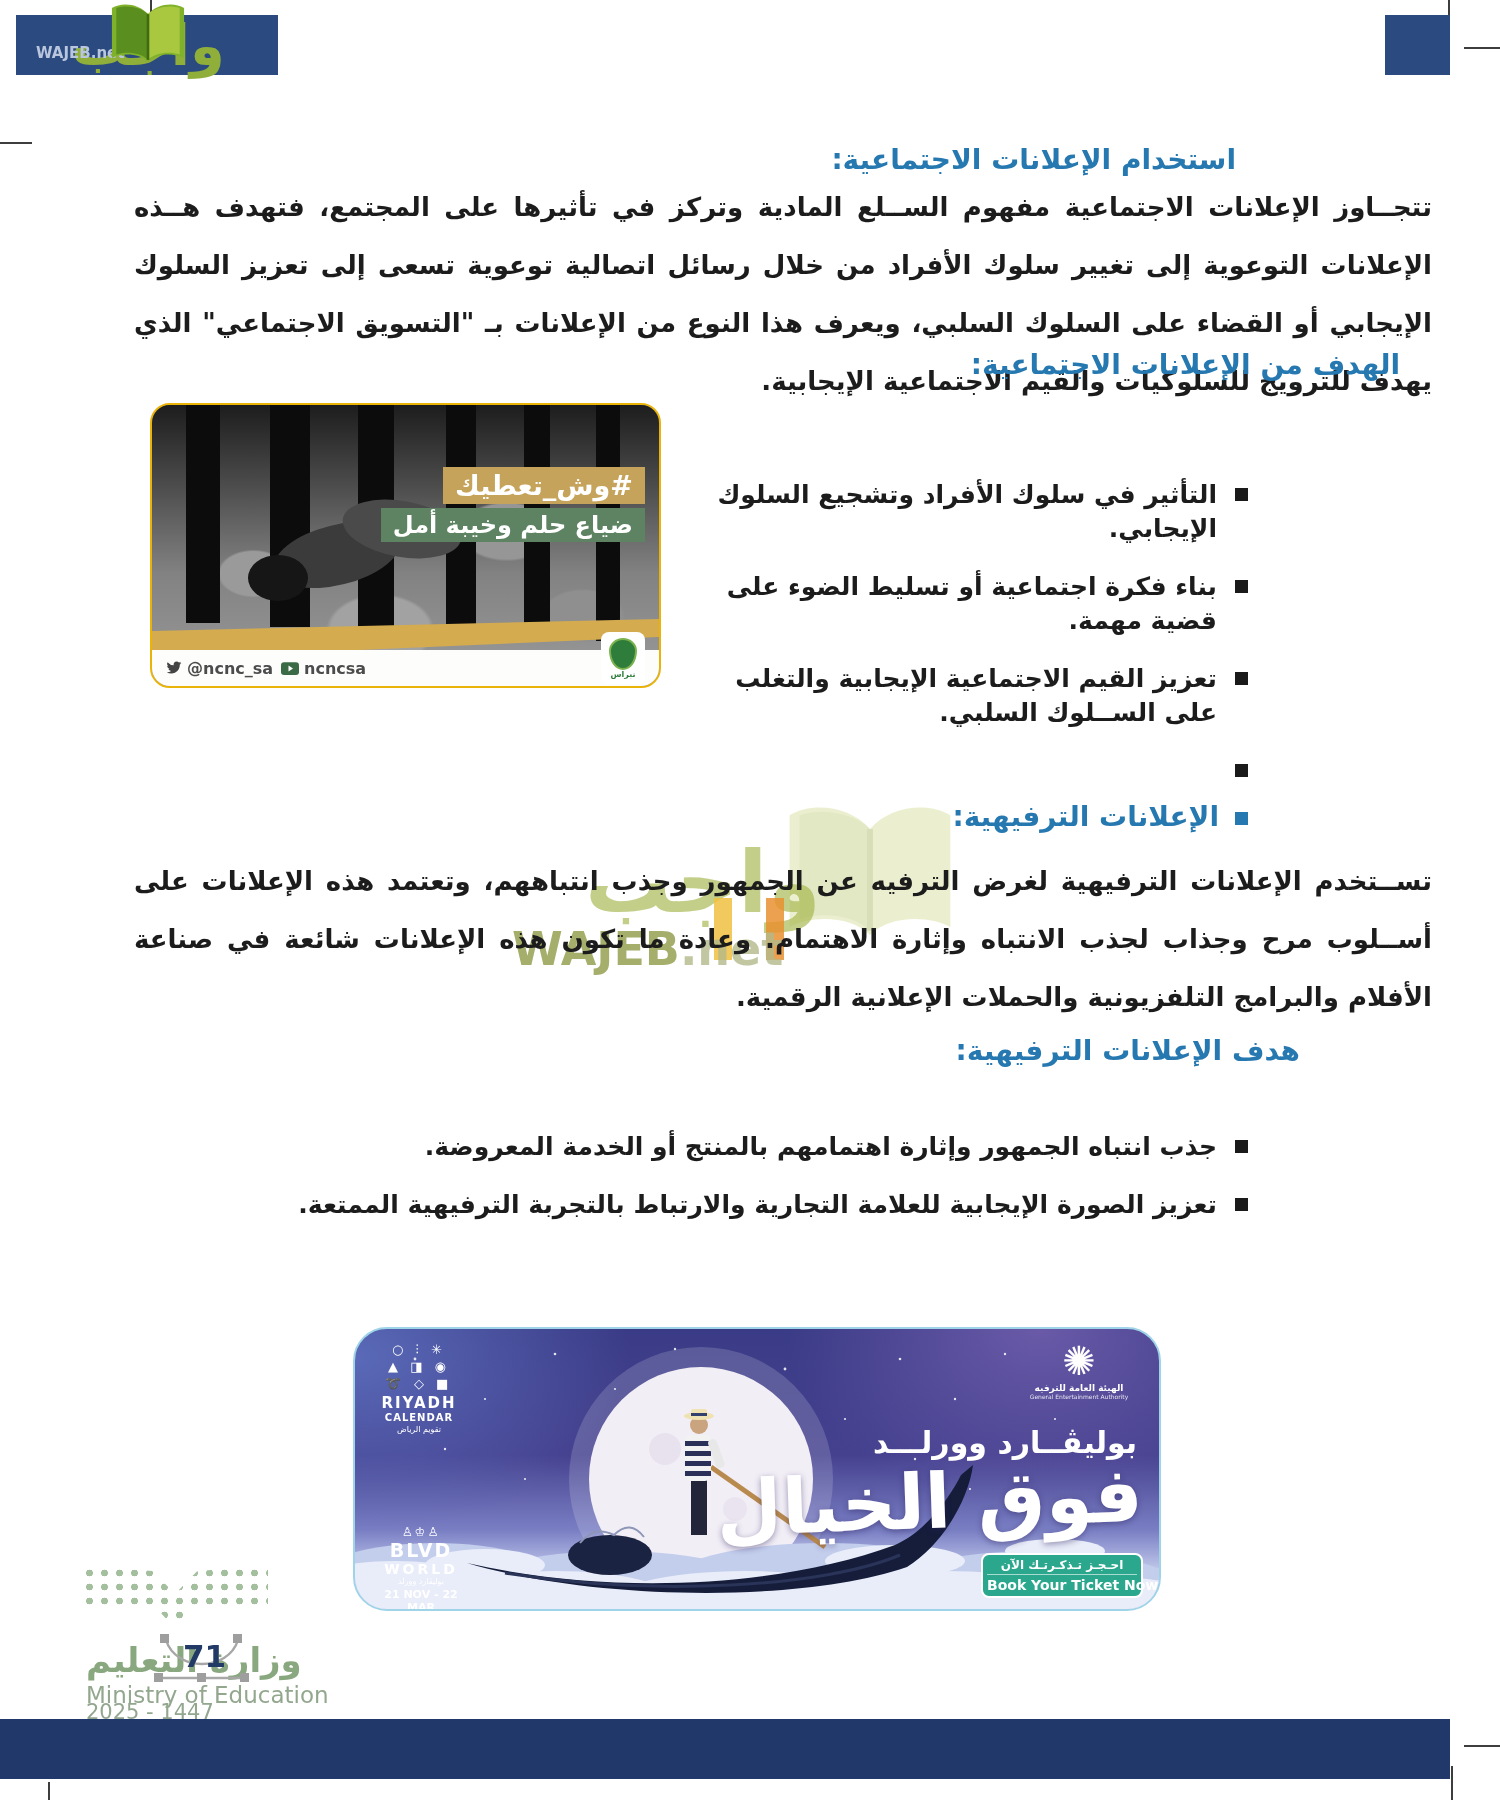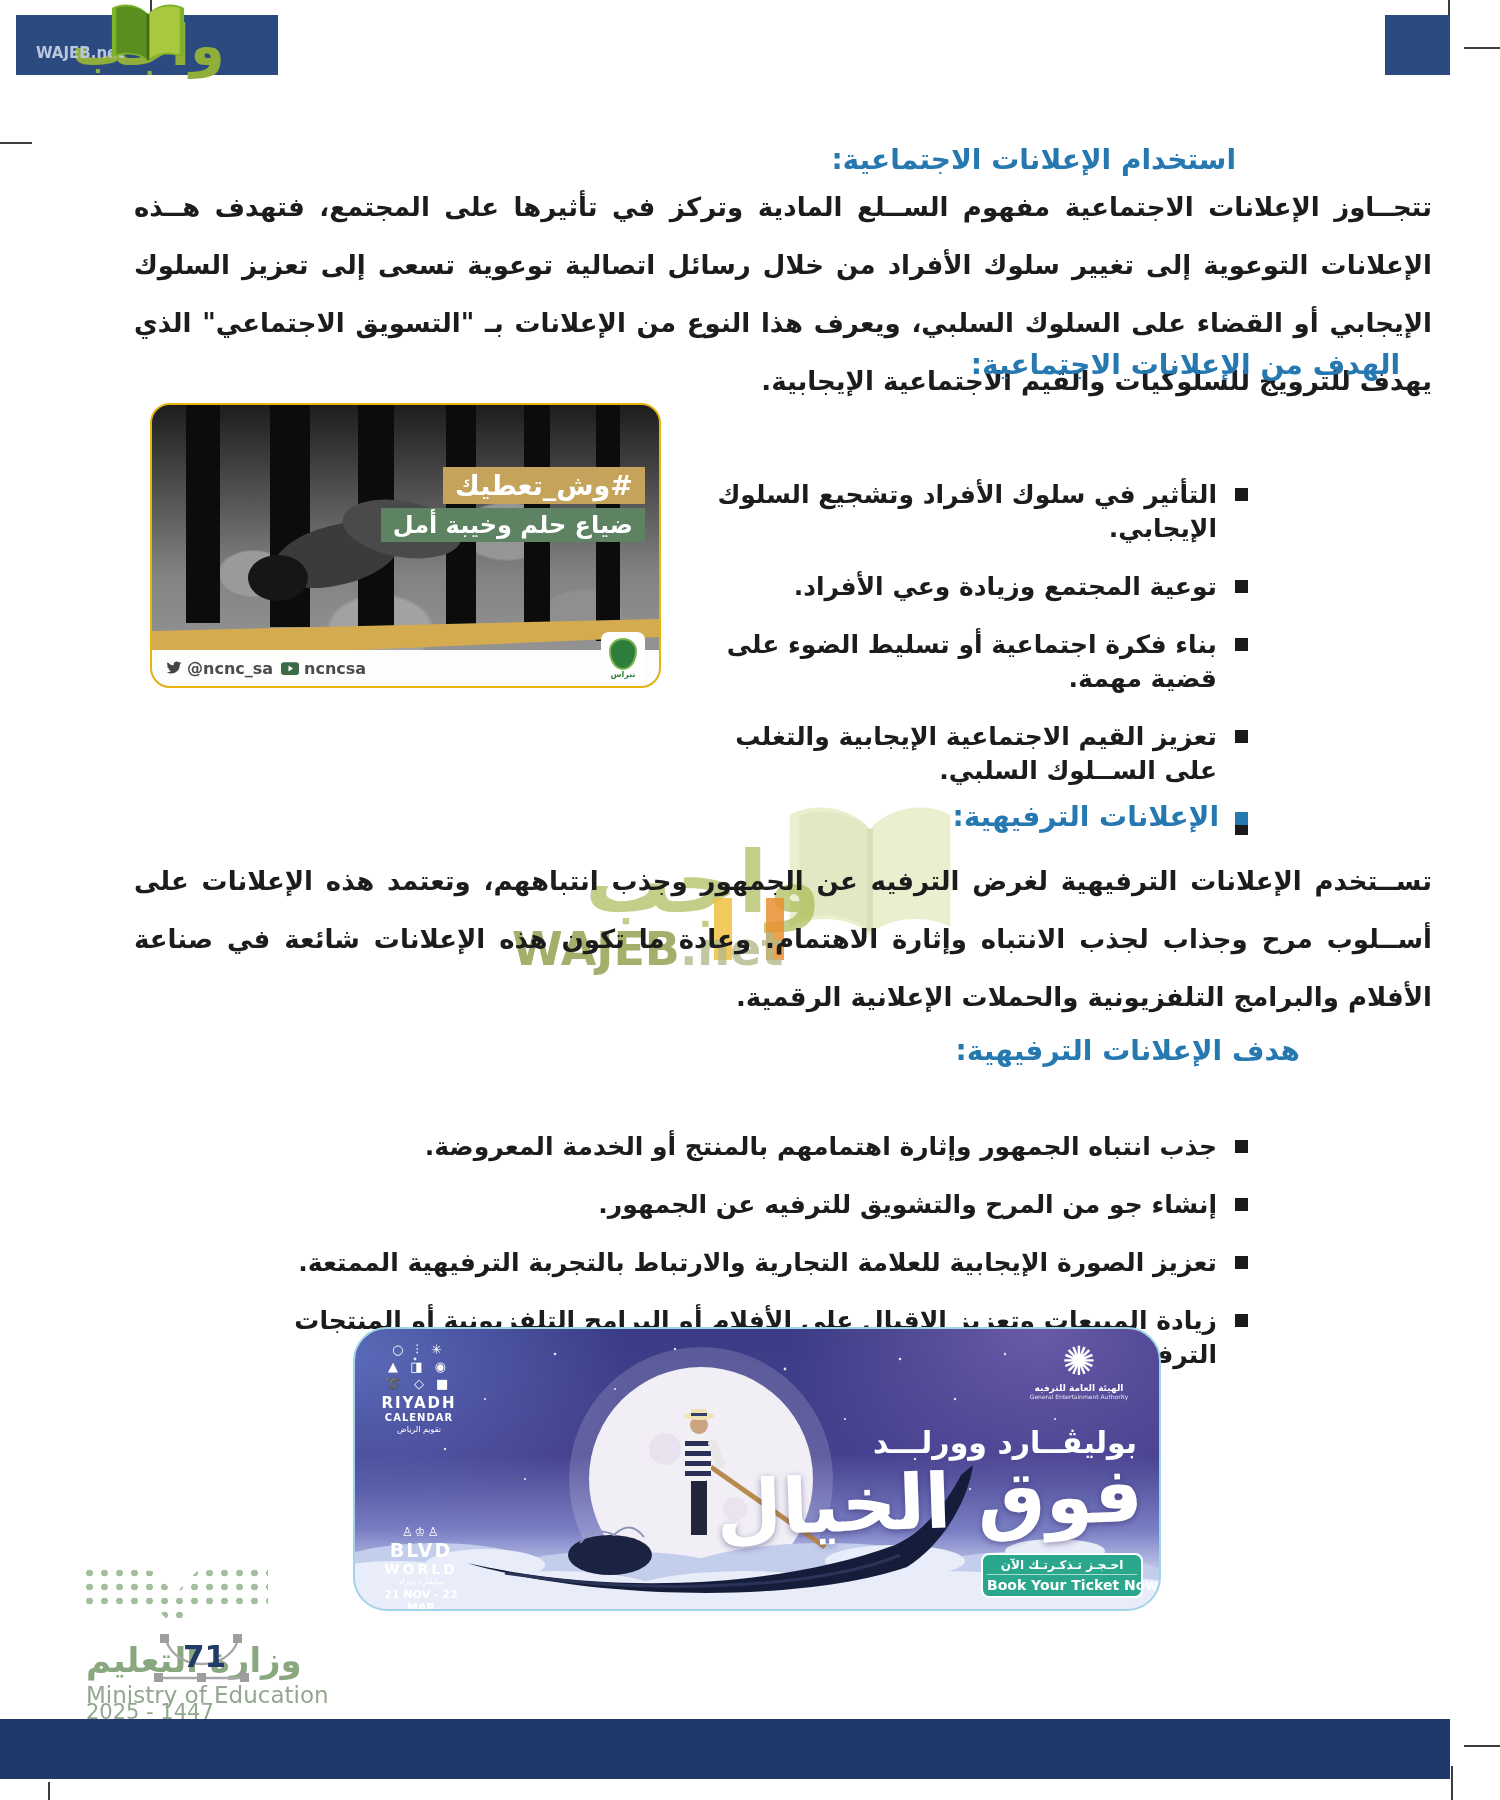--- a/index.html
+++ b/index.html
@@ -128,24 +128,20 @@
 
   <div class="h-blue" style="right:100px;top:348px;">الهدف من الإعلانات الاجتماعية:</div>
 
   <div class="blist" style="right:252px;top:438px;width:565px;">
       <div class="brow">
         <span class="bsq"></span>
         <span class="btxt">التأثير في سلوك الأفراد وتشجيع السلوك الإيجابي.</span>
       </div>
       <div class="brow">
         <span class="bsq"></span>
-        <span class="btxt">توعية المجتمع وزيادة وعي الأفراد.</span>
-      </div>
-      <div class="brow">
-        <span class="bsq"></span>
         <span class="btxt">بناء فكرة اجتماعية أو تسليط الضوء على قضية مهمة.</span>
       </div>
       <div class="brow">
         <span class="bsq"></span>
         <span class="btxt">تعزيز القيم الاجتماعية الإيجابية والتغلب على الســلوك السلبي.</span>
       </div>
       <div class="brow">
         <span class="bsq"></span>
       </div>
     </div>
@@ -206,29 +202,21 @@
 
   <div class="h-blue" style="right:200px;top:1034px;">هدف الإعلانات الترفيهية:</div>
 
   <div class="blist" style="right:252px;top:1090px;width:1010px;">
       <div class="brow">
         <span class="bsq"></span>
         <span class="btxt">جذب انتباه الجمهور وإثارة اهتمامهم بالمنتج أو الخدمة المعروضة.</span>
       </div>
       <div class="brow">
         <span class="bsq"></span>
-        <span class="btxt">إنشاء جو من المرح والتشويق للترفيه عن الجمهور.</span>
-      </div>
-      <div class="brow">
-        <span class="bsq"></span>
         <span class="btxt">تعزيز الصورة الإيجابية للعلامة التجارية والارتباط بالتجربة الترفيهية الممتعة.</span>
-      </div>
-      <div class="brow">
-        <span class="bsq"></span>
-        <span class="btxt">زيادة المبيعات وتعزيز الإقبال على الأفلام أو البرامج التلفزيونية أو المنتجات الترفيهية.</span>
       </div>
     </div>
 
   <div class="ad2">
     <svg width="804" height="280" viewBox="0 0 804 280">
 
       <g fill="#ffffff" opacity="0.85">
         <circle cx="60" cy="30" r="1.4"></circle>
           <circle cx="130" cy="70" r="1.1"></circle>
           <circle cx="200" cy="25" r="1.3"></circle>

